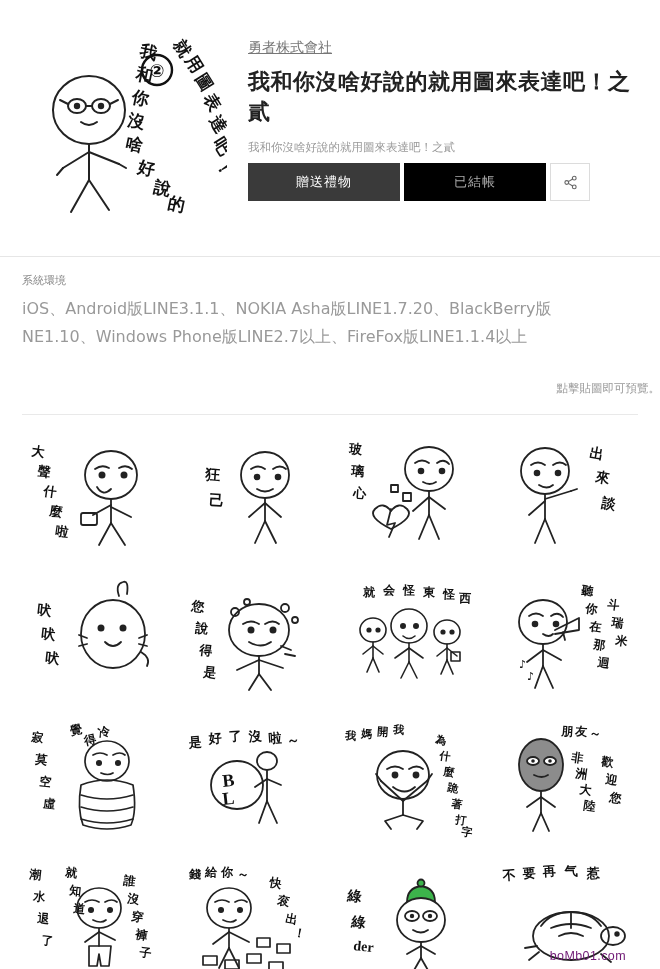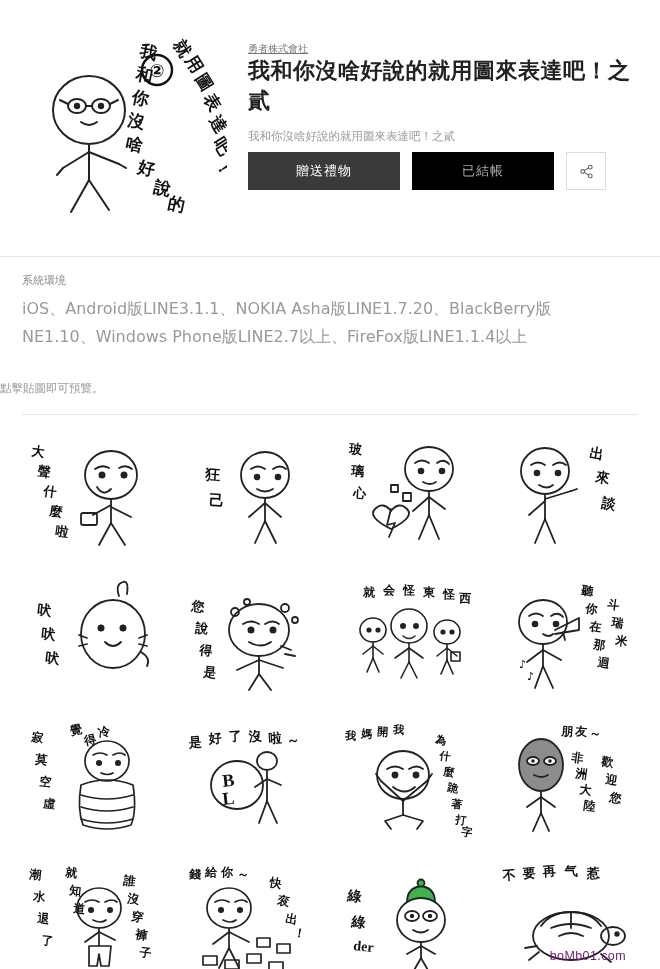--- a/index.html
+++ b/index.html
@@ -34,24 +34,25 @@
     padding-top: 4px;
   }
   .sticker-main svg { display: block; }
 
   .product-info {
     flex: 1 1 auto;
     padding-left: 16px;
     padding-top: 20px;
   }
   .brand-link {
-    font-size: 10px;
+    font-size: 14px;
     color: #777777;
     text-decoration: underline;
     display: inline-block;
+    margin-bottom: 10px;
     cursor: pointer;
     font-family: Liberation Serif, serif;
   }
   .product-title {
     font-size: 22px;
     line-height: 1.35;
     font-weight: bold;
     color: #222222;
     margin: 0 0 14px 0;
     letter-spacing: .5px;
@@ -63,21 +64,21 @@
   }
   .product-price {
     font-size: 22px;
     color: #3fbf5f;
     font-weight: bold;
     margin-bottom: 14px;
   }
   .btn-row {
     display: flex;
     align-items: stretch;
-    gap: 8px;
+    gap: 0;
   }
   .btn {
     height: 38px;
     display: flex;
     align-items: center;
     justify-content: center;
     font-size: 13px;
     letter-spacing: 1px;
     cursor: pointer;
     user-select: none;
@@ -120,21 +121,21 @@
     margin-bottom: 7px;
   }
   .sysenv-body {
     font-size: 16px;
     color: #999999;
     line-height: 1.75;
     max-width: 600px;
   }
 
   .preview-note {
-    text-align: left;
+    text-align: right;
     font-size: 11.5px;
     color: #999999;
     padding: 26px 0 4px 0;
   }
 
   .hr2 {
     height: 1px;
     background: #e9e9e9;
     margin: 14px 22px 0 22px;
   }

